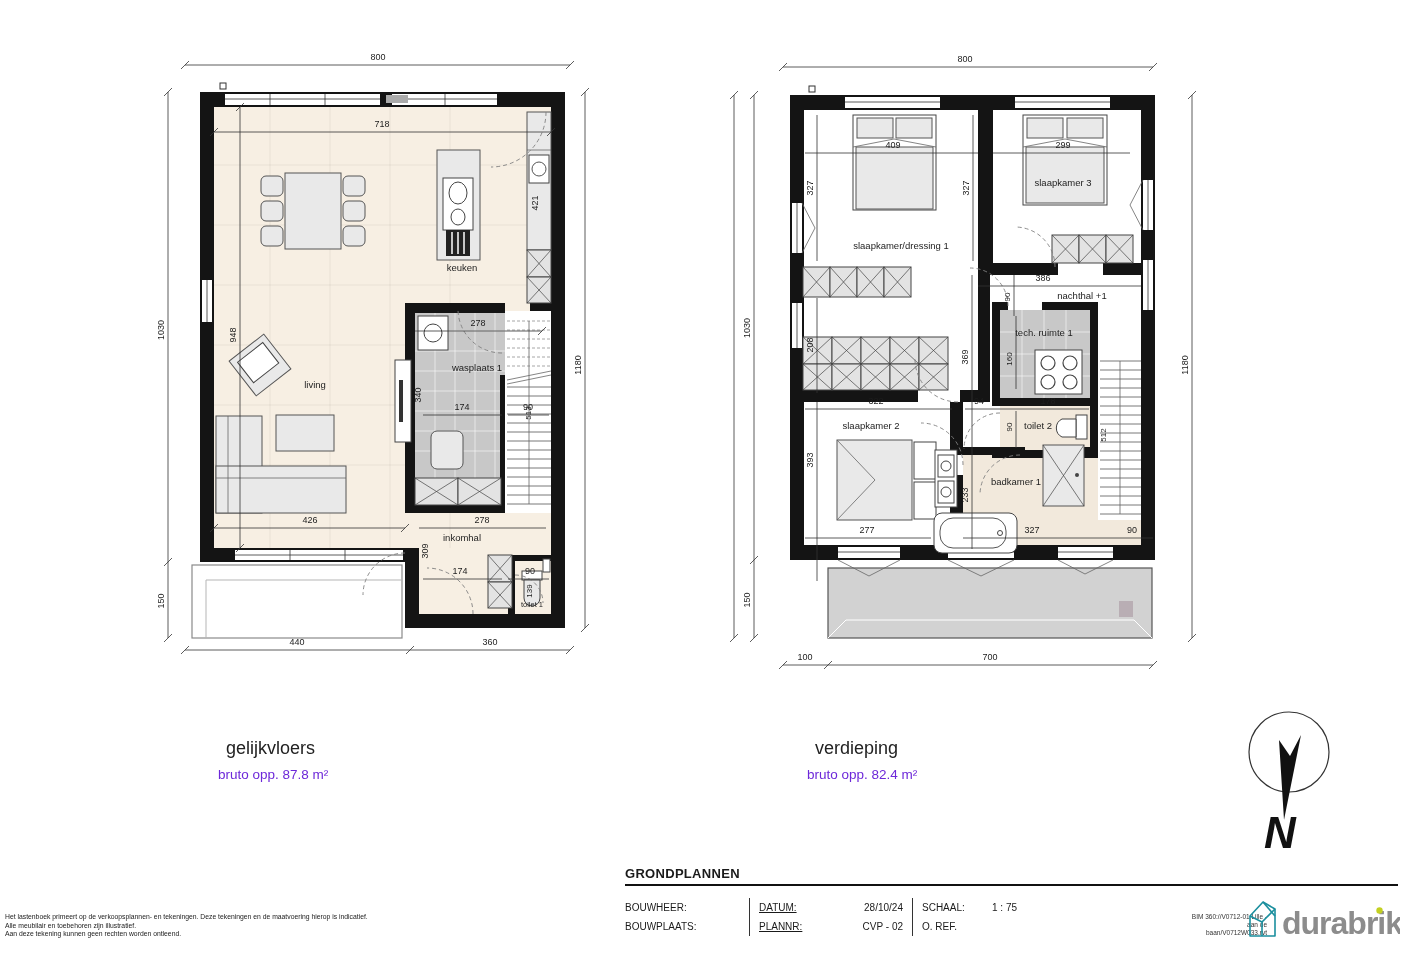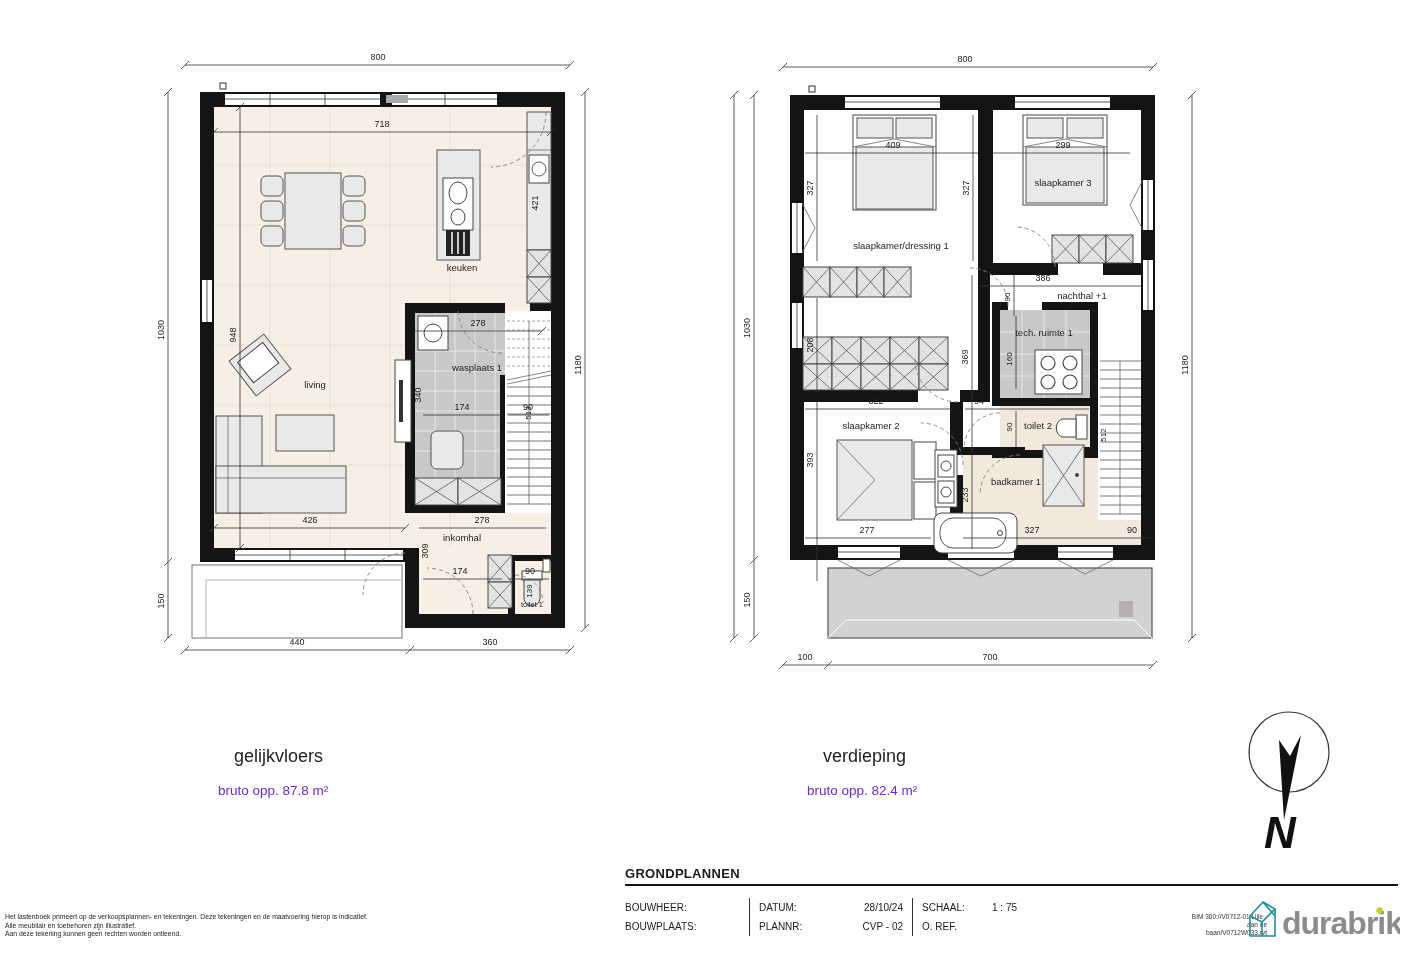--- a/index.html
+++ b/index.html
@@ -24,32 +24,32 @@
   .dimtxt-s{font-size:8px;fill:#1d1d1d;}
   .roomtxt{font-size:9.5px;fill:#1d1d1d;}
   .roomtxt-s{font-size:7.5px;fill:#1d1d1d;}
   .arc{fill:none;stroke:#808080;stroke-width:.9;stroke-dasharray:4 3;}
   .tread{stroke:#555;stroke-width:.8;}
   .treadd{stroke:#909090;stroke-width:.8;stroke-dasharray:3 2;}
   .thin{stroke:#666;stroke-width:.8;fill:none;}
   .winline{stroke:#333;stroke-width:.8;}
 
   
-  .plan-caption h2{margin:16px;font-size:18px;font-weight:400;color:#222;}
+  .plan-caption h2{margin:8px;font-size:18px;font-weight:400;color:#222;}
   .plan-caption div{margin-top:4px;font-size:13.5px;color:#6d28d9;}
 
   
   #titleblock{left:625px;top:866px;width:773px;}
   #titleblock .tb-title{font-size:13px;font-weight:bold;letter-spacing:.3px;}
   #titleblock .tb-rule{height:2px;background:#111;margin-top:3px;}
   .tb-grid{display:flex;margin-top:12px;font-size:10px;line-height:19px;}
   .tb-col-labels{width:115px;}
   .tb-col-values{width:178px;text-align:right;}
   .tb-div{width:1px;background:#333;margin:0 9px;}
-  .tb-col-l2{width:72px;}
+  .tb-col-l2{width:72px;text-decoration:underline;}
   .tb-col-v2{width:72px;text-align:right;}
   .tb-col-l3{width:70px;}
   .tb-col-v3{width:100px;text-align:left;}
   .bim{position:absolute;left:520px;top:47px;width:122px;text-align:right;
        font-size:6.5px;line-height:8px;color:#333;}
 
   
   #disclaimer{left:5px;top:913px;font-size:6.8px;line-height:8.5px;color:#222;}
 </style>
 </head>

